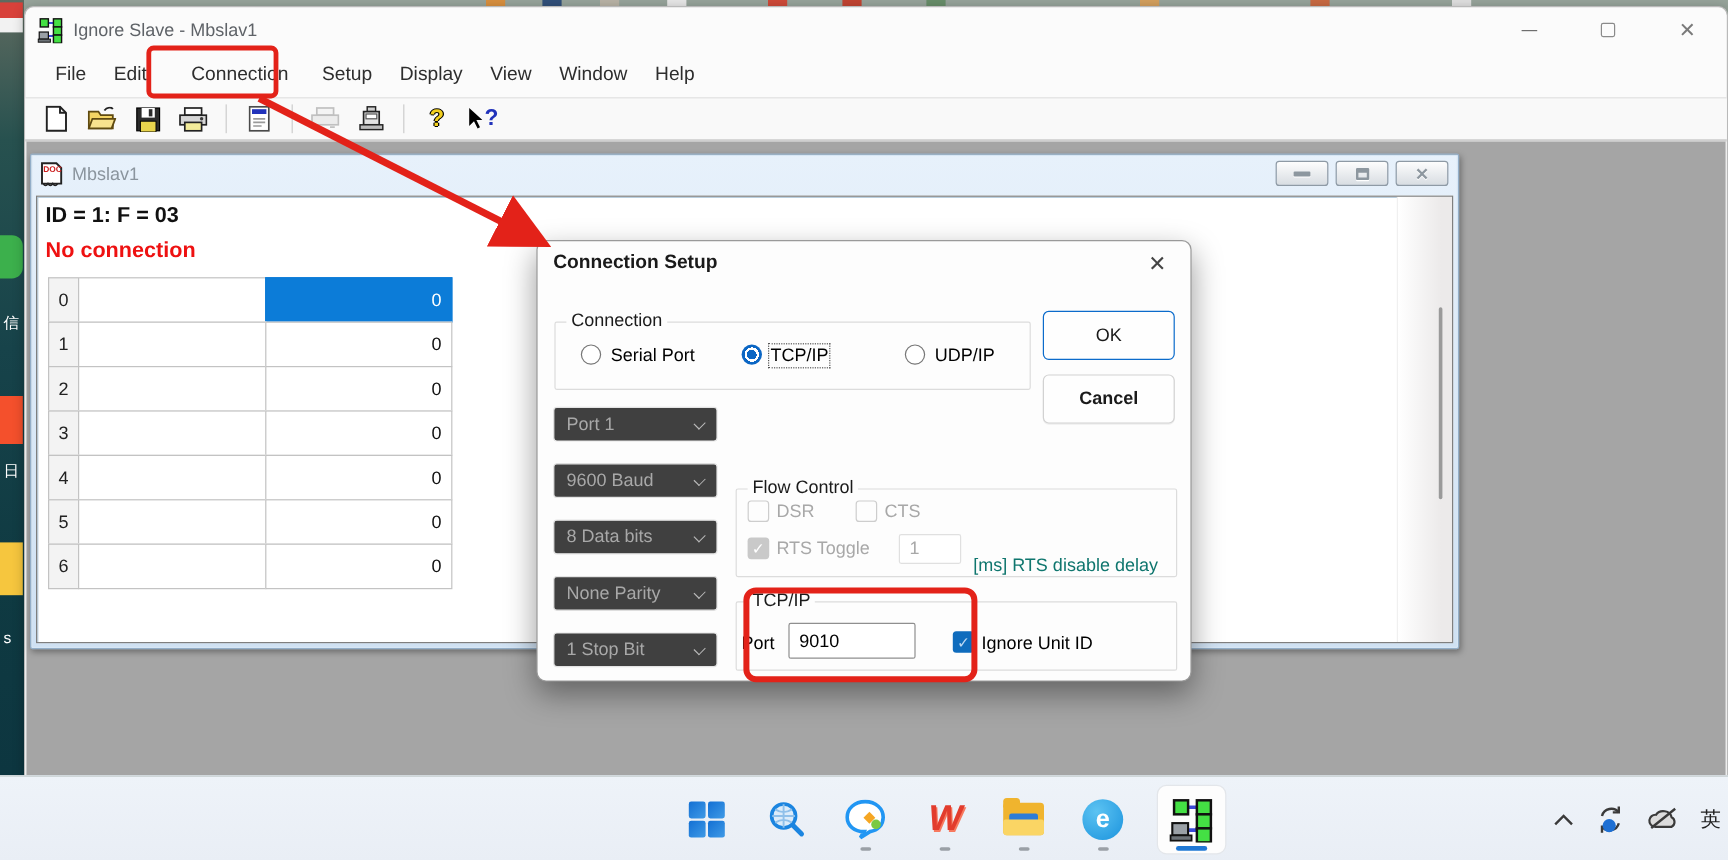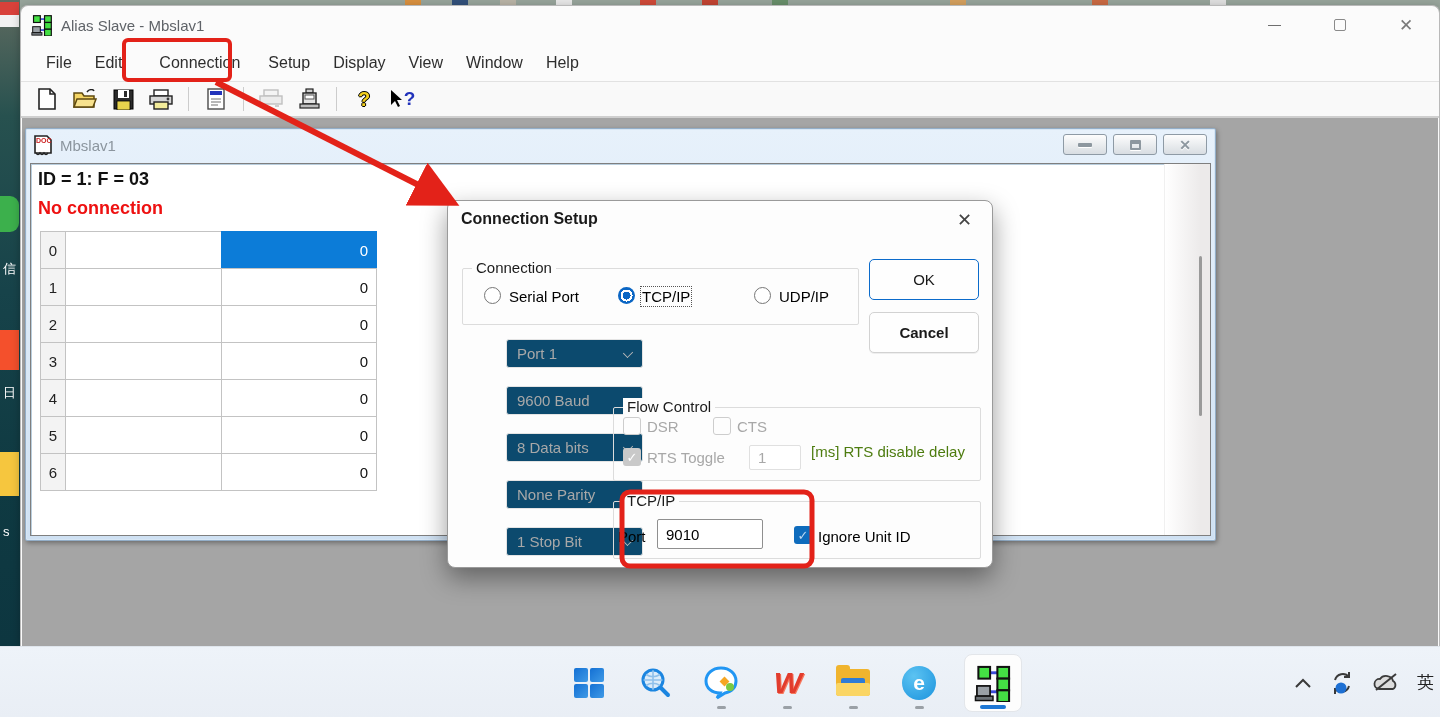--- a/index.html
+++ b/index.html
@@ -90,22 +90,22 @@
   .radio.off-disabled { border:1.5px solid #cccccc; background:#fdfdfd; }
   .rlabel { font-size:15px; color:#000000; }
   .dis { color:#a8a8a8 !important; }
   .focus-dotted { outline:1.5px dotted #555; outline-offset:1px; }
 
   .dlg-btn { position:absolute; width:110px; height:41px; background:#fefefe; border-radius:5px;
     font-size:15px; color:#1a1a1a; display:flex; align-items:center; justify-content:center; }
   .dlg-btn.primary { border:1.5px solid #0b6bcb; }
   .dlg-btn.normal { border:1px solid #d2d2d2; box-shadow:0 1px 0 #eee;font-weight:bold; }
 
-  .ddl { position:absolute; left:13px; width:137px; height:29px; background:#0c4a6e; border:1px solid #e4e4e4;
-    border-radius:3px; display:flex; align-items:center; padding:0 10px; color:#a8a8a8; font-size:15px;margin-left:45px; }
+  .ddl { position:absolute; left:13px; width:137px; height:29px; background:#404040; border:1px solid #e4e4e4;
+    border-radius:3px; display:flex; align-items:center; padding:0 10px; color:#a8a8a8; font-size:15px; }
   .ddl .chev { position:absolute; right:10px; top:9px; width:8px; height:8px; border-left:1.6px solid #b9b9b9;
     border-bottom:1.6px solid #b9b9b9; transform:rotate(-45deg) scaleY(.8); }
 
   .checkbox { width:18px; height:18px; border-radius:3px; display:inline-flex; align-items:center; justify-content:center; font-size:13px; }
   .cb-off-dis { border:1.5px solid #cdcdcd; background:#fdfdfd; }
   .cb-on-dis { background:#c9c9c9; color:#ffffff; }
   .cb-on { background:#0f6cbd; color:#bcd8f2; }
 
   .tfield { position:absolute; background:#fff; border:1px solid #e0e0e0; border-radius:2px; font-size:15px;
     font-family:"Liberation Sans",sans-serif; padding:0 8px; }
@@ -171,21 +171,21 @@
       <line x1="8" y1="6" x2="20" y2="6" stroke="#3b4bd8" stroke-width="2"></line>
       <line x1="20" y1="6" x2="20" y2="22" stroke="#3b4bd8" stroke-width="2"></line>
       <line x1="10" y1="19" x2="20" y2="19" stroke="#3b4bd8" stroke-width="2"></line>
       <rect x="3" y="2" width="8" height="8" fill="#44e044" stroke="#111" stroke-width="1.4"></rect>
       <rect x="16" y="2" width="8" height="8" fill="#44e044" stroke="#111" stroke-width="1.4"></rect>
       <rect x="16" y="10" width="8" height="8" fill="#44e044" stroke="#111" stroke-width="1.4"></rect>
       <rect x="16" y="18" width="8" height="8" fill="#44e044" stroke="#111" stroke-width="1.4"></rect>
       <rect x="2" y="15" width="9" height="7" fill="#9aa0a6" stroke="#111" stroke-width="1.2"></rect>
       <rect x="1" y="22" width="12" height="3" fill="#6d7378" stroke="#111" stroke-width="1"></rect>
     </svg>
-    <span class="app-title">Alias Slave - Mbslav1</span>
+    <span class="app-title">Ignore Slave - Mbslav1</span>
     <div class="win-controls">
       <div class="win-btn">
           <span class="glyph-min"></span>
         </div>
       <div class="win-btn">
           <span class="glyph-max"></span>
         </div>
       <div class="win-btn">
           <span class="glyph-close">✕</span>
         </div>
@@ -383,21 +383,21 @@
 
   <div class="groupbox" style="left:165px;top:206px;width:368px;height:74px">
     <span class="group-label">Flow Control</span>
     <span class="checkbox cb-off-dis" style="position:absolute;left:9px;top:9px"></span>
     <span class="rlabel dis" style="position:absolute;left:33px;top:10px">DSR</span>
     <span class="checkbox cb-off-dis" style="position:absolute;left:99px;top:9px"></span>
     <span class="rlabel dis" style="position:absolute;left:123px;top:10px">CTS</span>
     <span class="checkbox cb-on-dis" style="position:absolute;left:9px;top:40px">✓</span>
     <span class="rlabel dis" style="position:absolute;left:33px;top:41px">RTS Toggle</span>
     <input class="tfield disabled" style="left: 135px; top: 37px; width: 52px; height: 25px;" value="1">
-    <span class="rlabel" style="position:absolute;left:197px;top:35px;color:#4d7c0f">[ms] RTS disable delay</span>
+    <span class="rlabel" style="position:absolute;left:197px;top:55px;color:#0f766e">[ms] RTS disable delay</span>
   </div>
 
   <div class="groupbox" style="left:165px;top:300px;width:368px;height:58px">
     <span class="group-label">TCP/IP</span>
     <span class="rlabel" style="position:absolute;left:4px;top:26px">Port</span>
     <input class="tfield enabled" style="left: 43px; top: 17px; width: 106px; height: 30px;" value="9010">
     <span class="checkbox cb-on" style="position:absolute;left:180px;top:24px">✓</span>
     <span class="rlabel" style="position:absolute;left:204px;top:26px">Ignore Unit ID</span>
   </div>
 </div>

